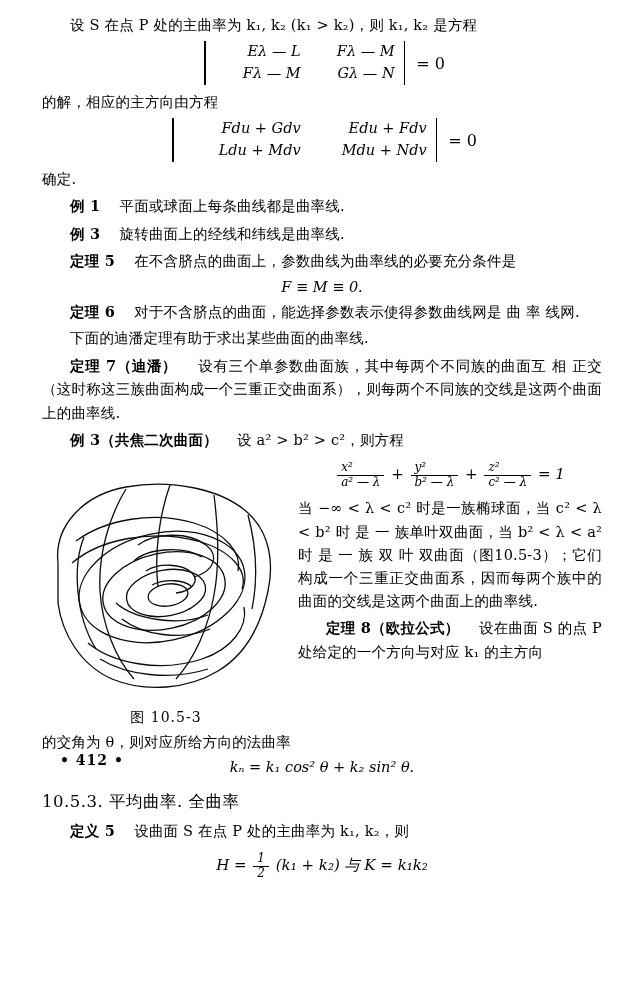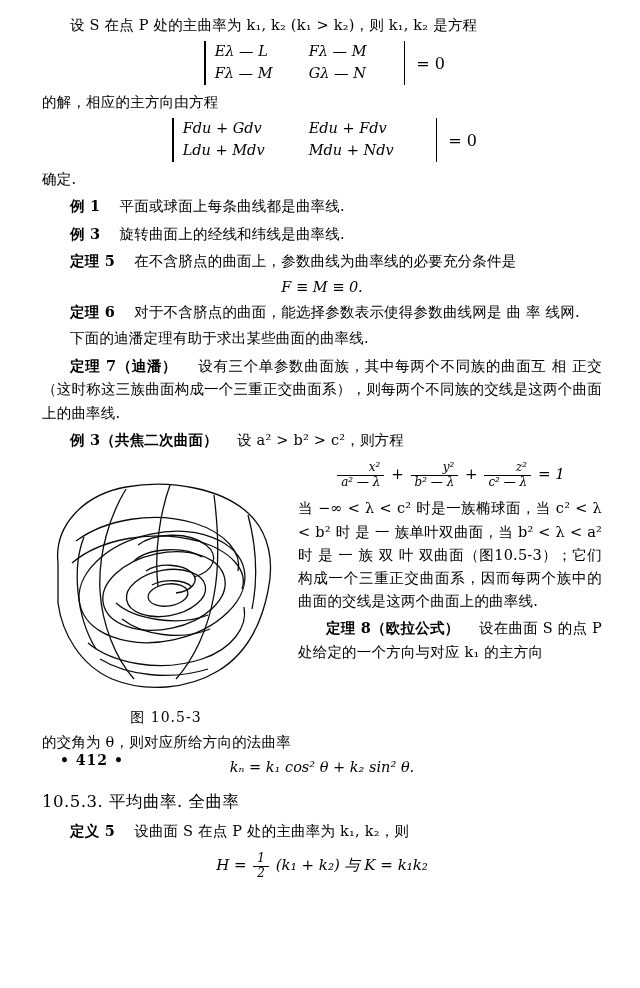--- a/index.html
+++ b/index.html
@@ -60,41 +60,41 @@
     flex-direction: column;
     font-style: italic;
     font-size: 14.5px;
     line-height: 1.5;
   }
   .det-row {
     display: flex;
   }
   .det-cell {
     min-width: 86px;
-    text-align: left;
+    text-align: right;
     white-space: nowrap;
     padding: 0 4px;
   }
   .det-cell.wide { min-width: 118px; }
   .eqtail {
     margin-left: 6px;
     font-style: normal;
   }
   .formula-center {
     text-align: center;
     font-style: italic;
     font-size: 14.5px;
     margin: 5px 0 5px 0;
   }
   
   .frac {
     display: inline-flex;
     flex-direction: column;
     vertical-align: middle;
-    text-align: right;
+    text-align: left;
     margin: 0 2px;
     font-size: 12px;
     line-height: 1.15;
   }
   .frac .num { border-bottom: 1.2px solid #000; padding: 0 4px; }
   .frac .den { padding: 0 4px; }
 
   
   .figblock {
     position: relative;

